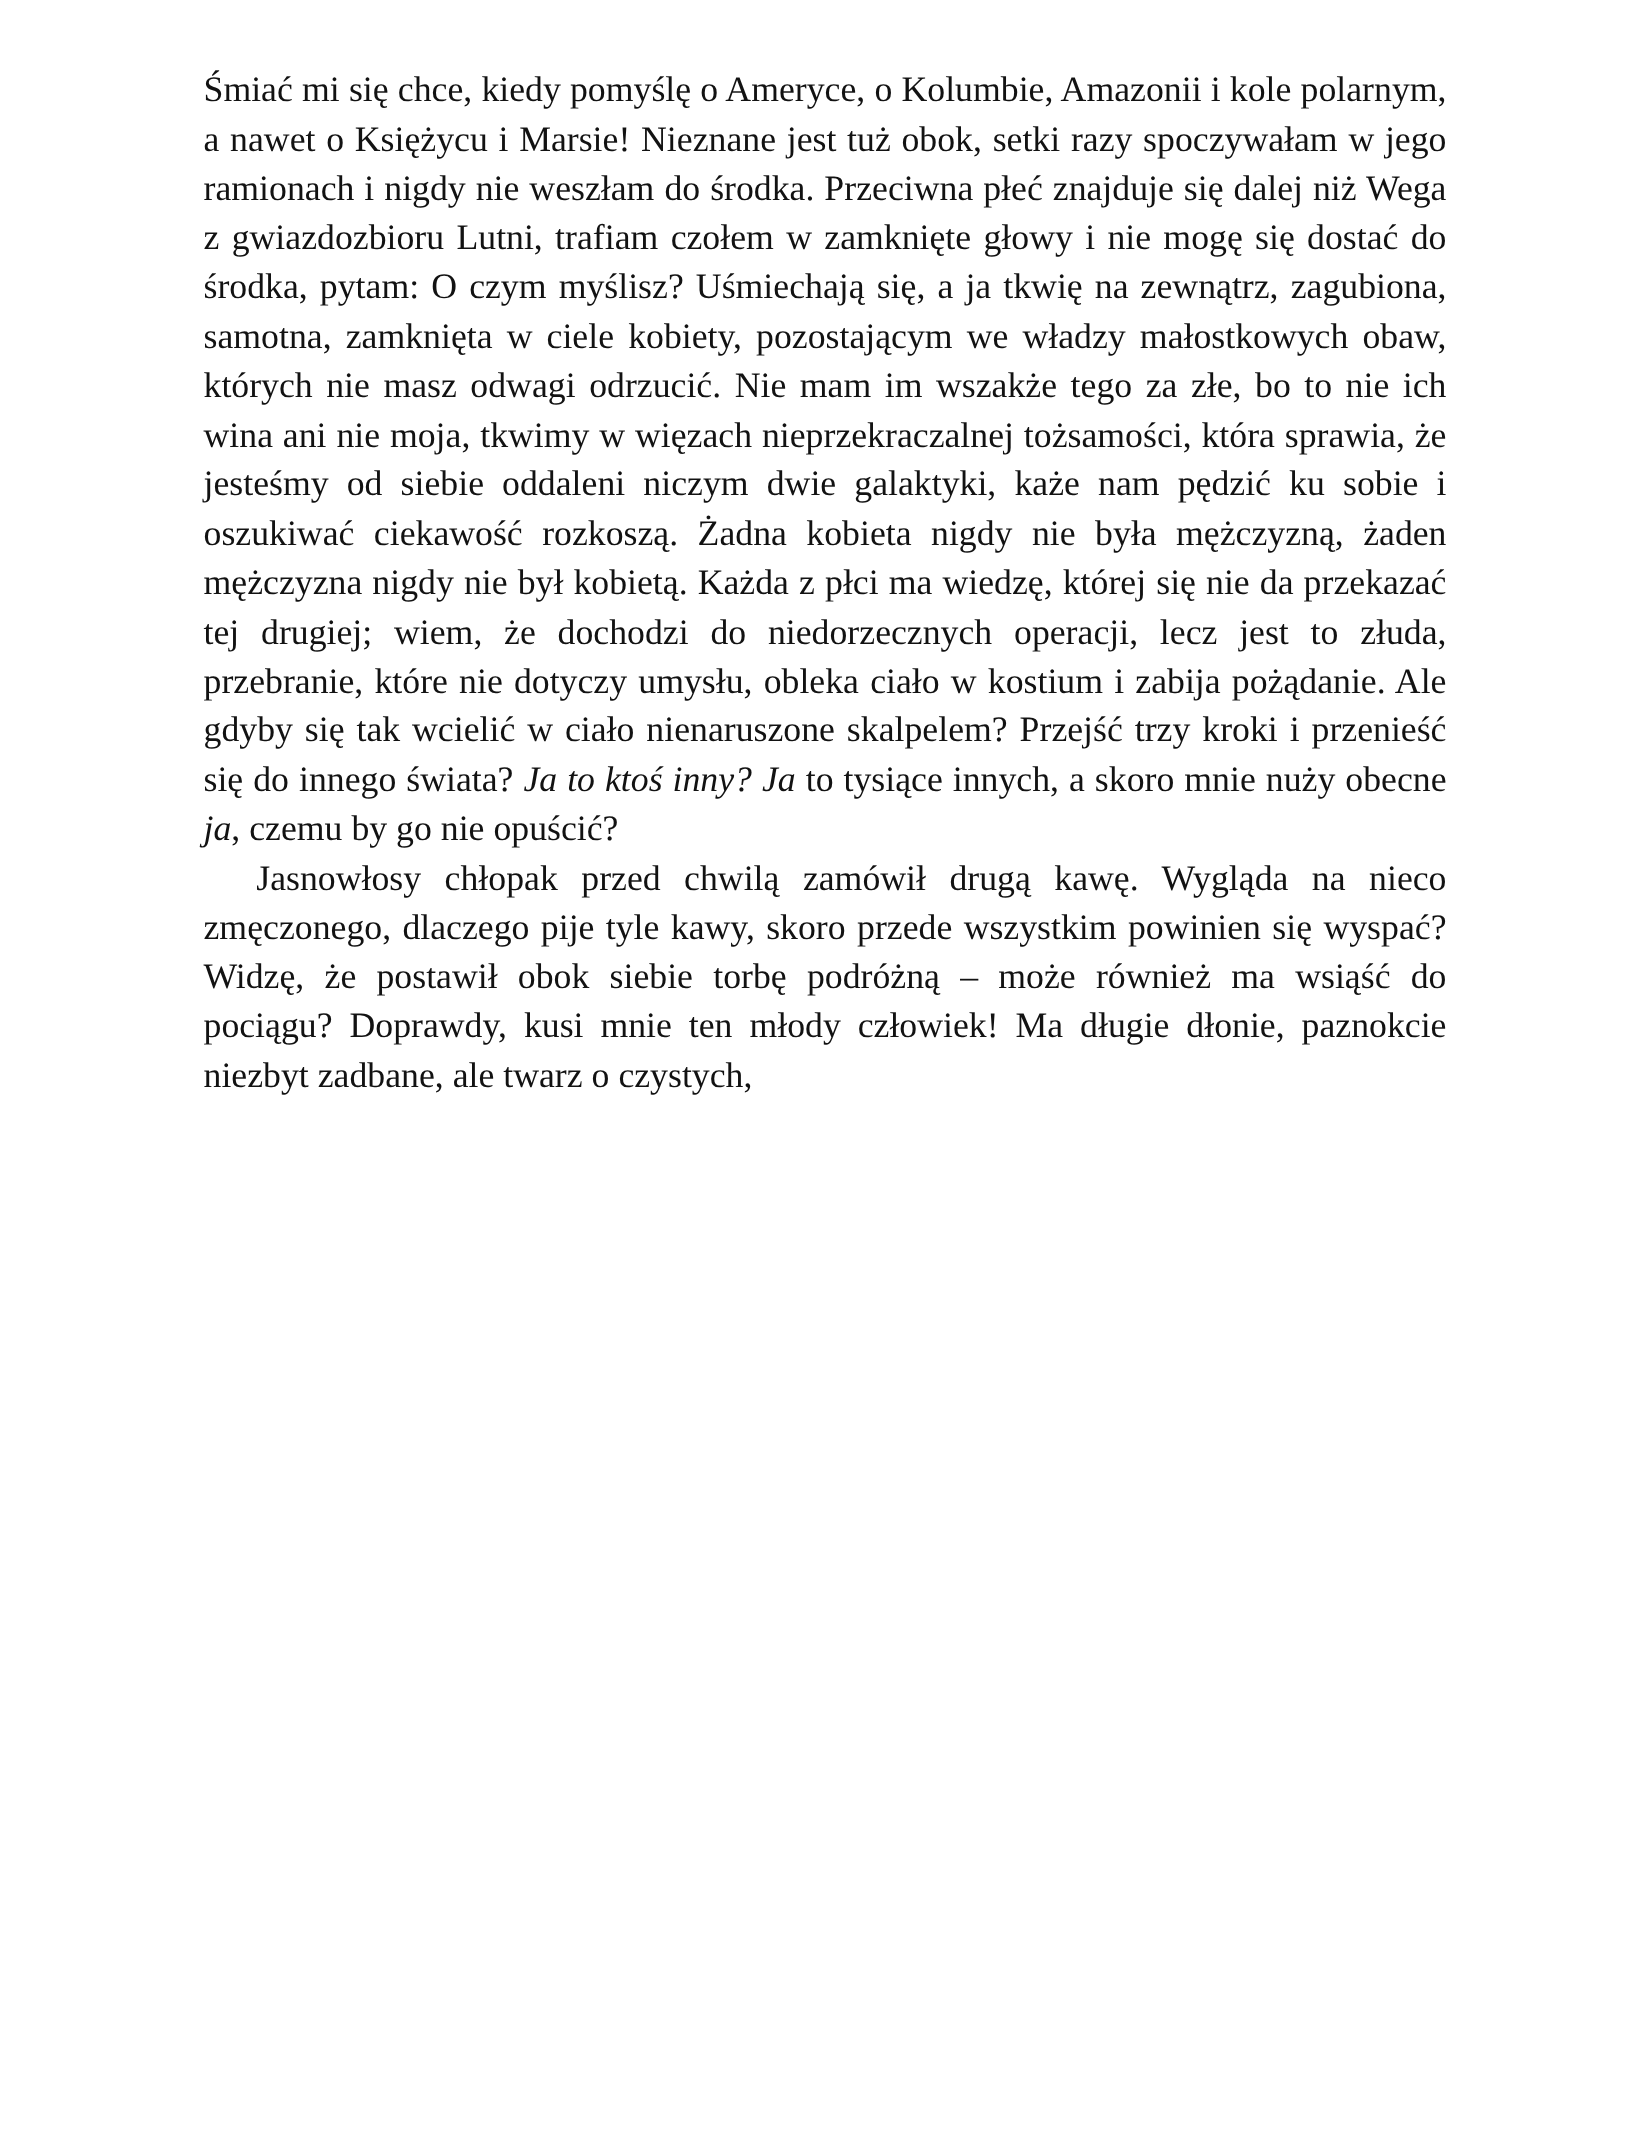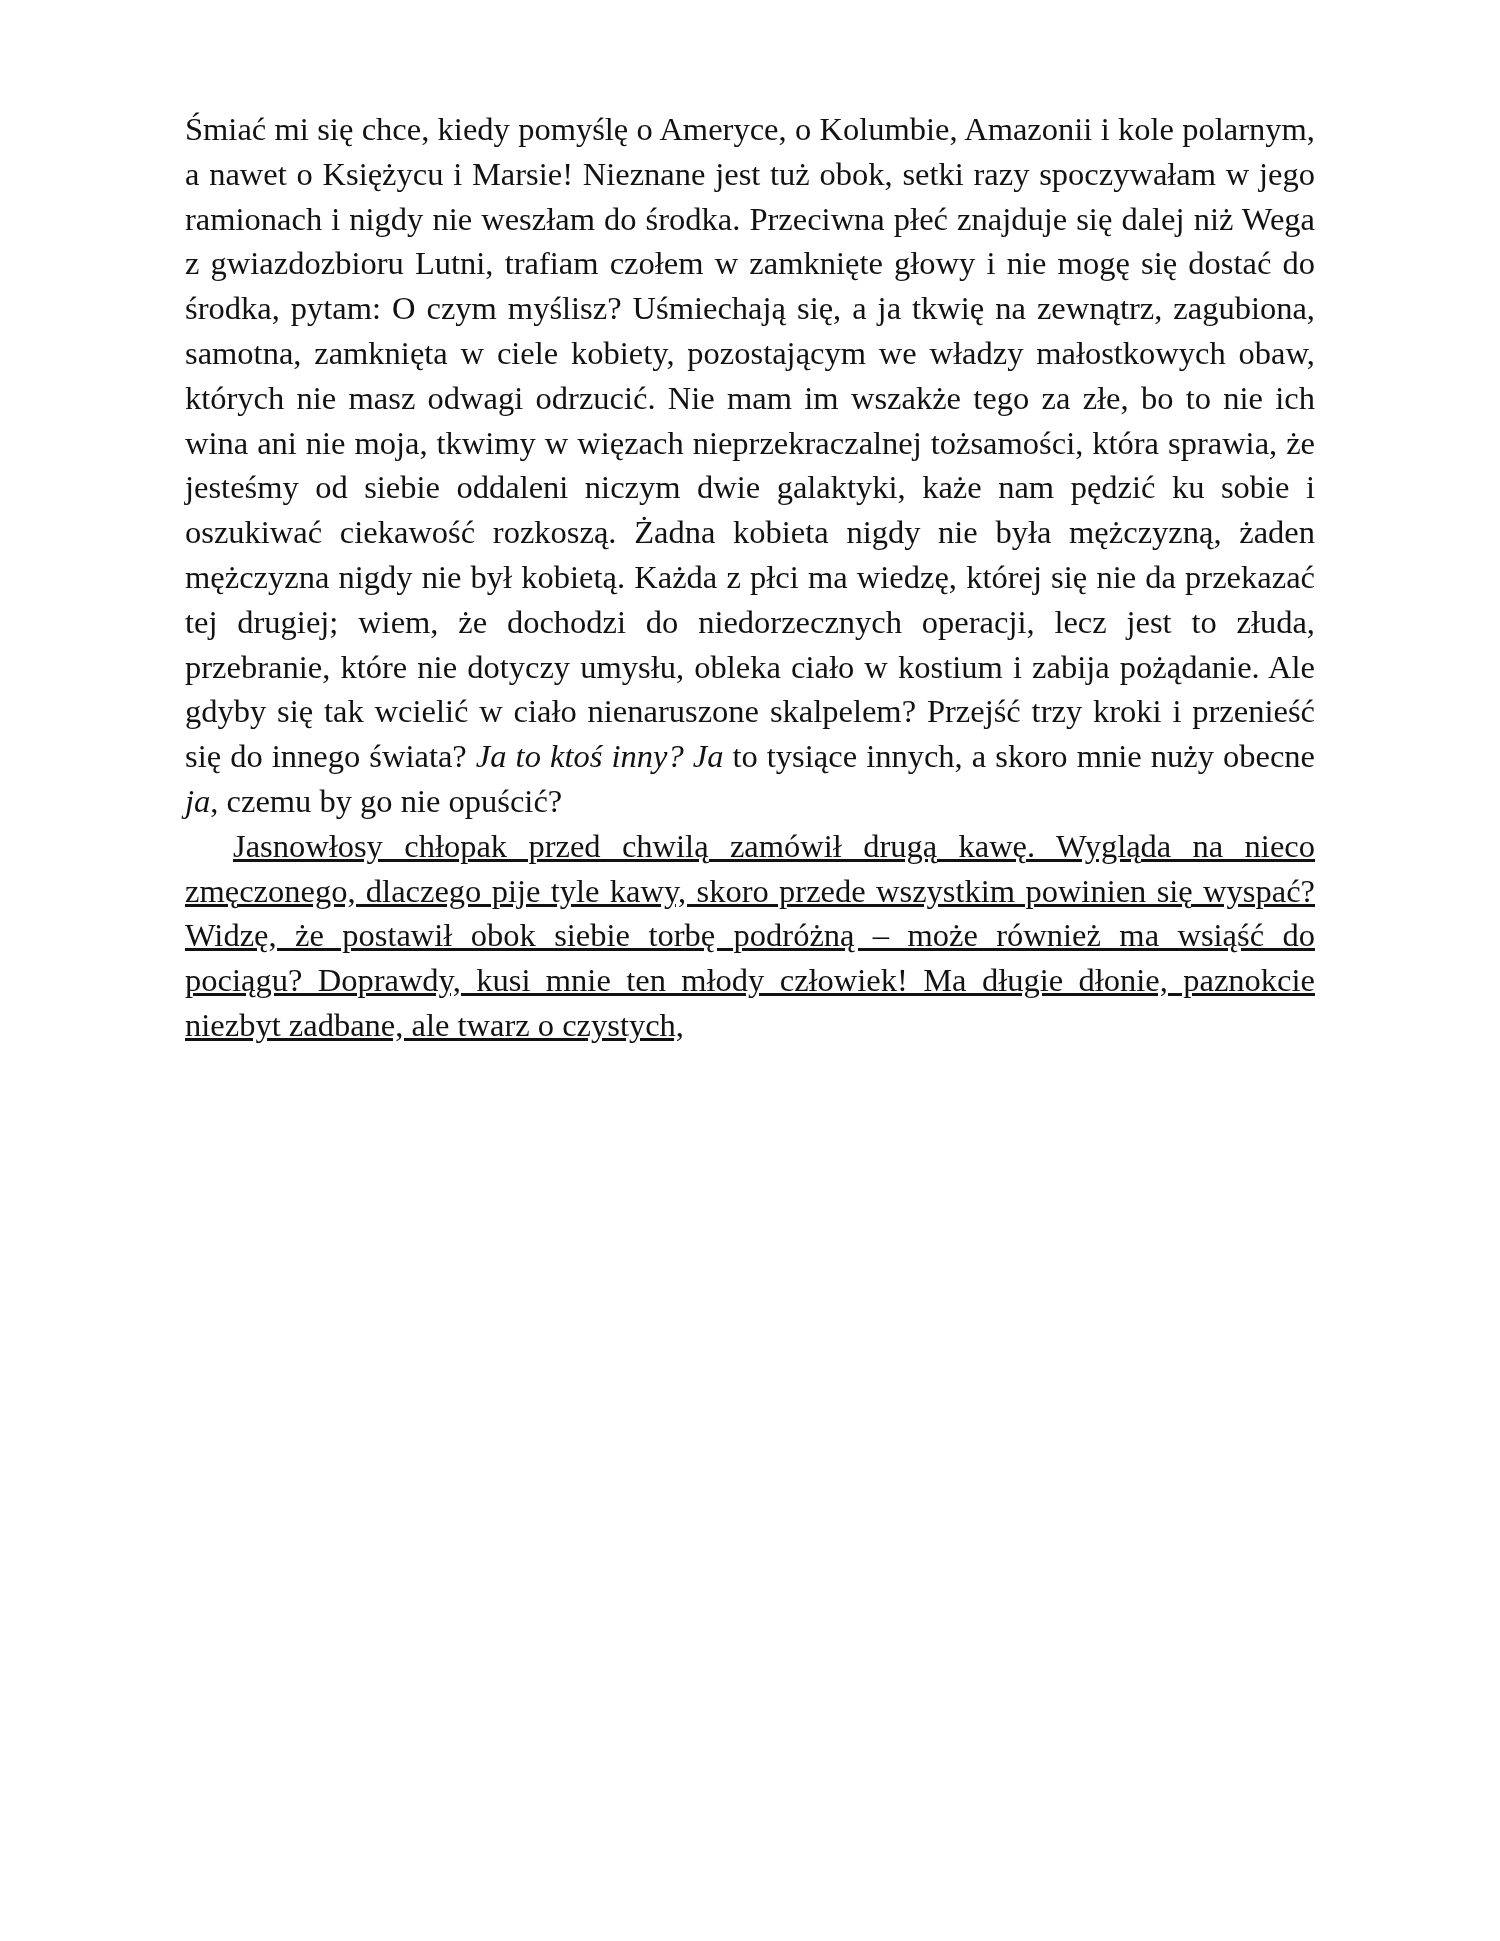--- a/index.html
+++ b/index.html
@@ -10,36 +10,35 @@
   body {
     width: 1500px;
     height: 1941px;
     font-family: "Liberation Serif", "DejaVu Serif", serif;
     color: #121212;
   }
   .page {
     box-sizing: border-box;
     width: 1500px;
     height: 1941px;
-    padding: 107px 185px 120px 185px;
+    padding: 60px 185px 120px 185px;
     position: relative;
   }
   .body-text {
     font-size: 32.5px;
     line-height: 44.8px;
     text-align: justify;
     text-justify: inter-word;
     hyphens: none;
   }
   p.para {
     margin: 0;
   }
   p.para + p.para {
     text-indent: 48px;
-    text-decoration: underline;
   }
   em {
     font-style: italic;
   }
 </style>
 </head>
 <body>
 
 <div class="page">
   <div class="body-text">

